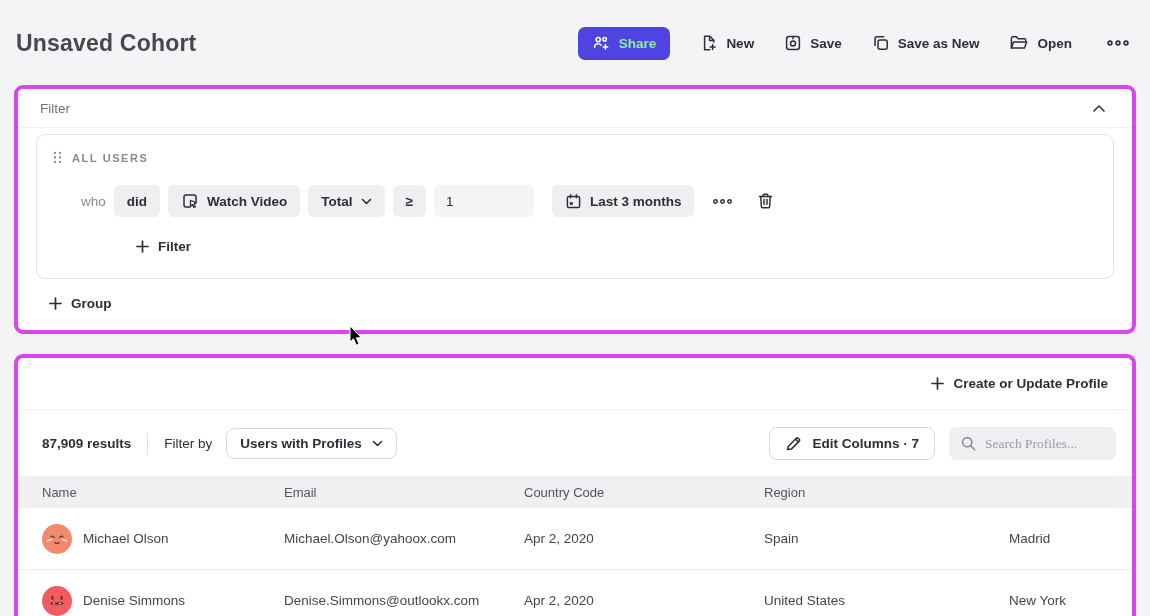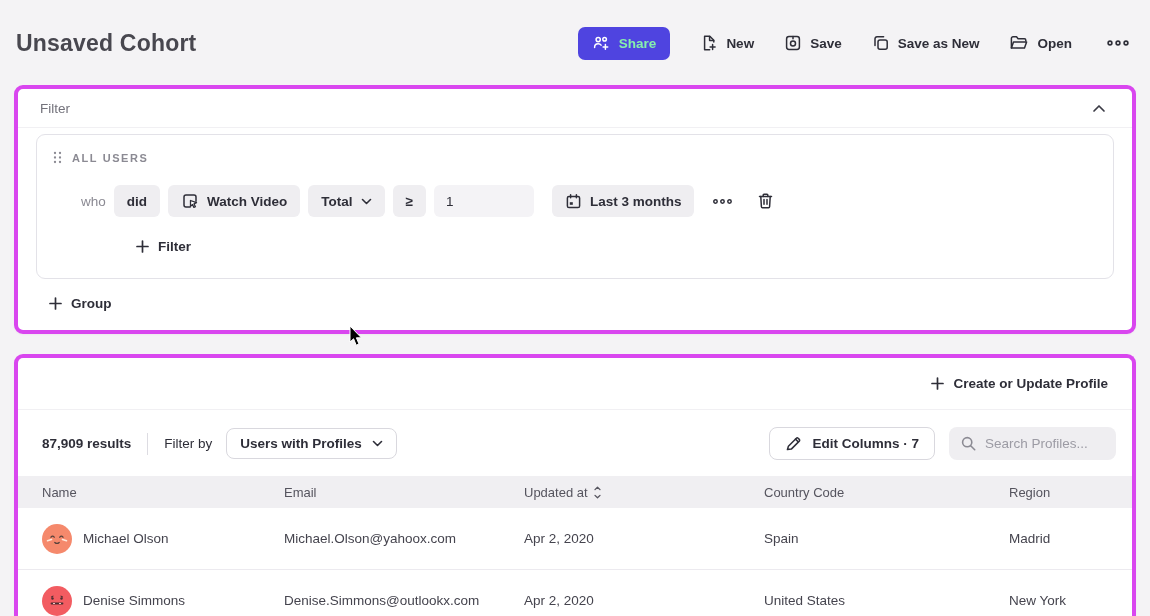--- a/index.html
+++ b/index.html
@@ -42,21 +42,21 @@
   .profiles-card { margin-top:20px; border-bottom:none; border-radius:9px 9px 0 0; height:286px; }
   .create-row { display:flex; justify-content:flex-end; align-items:center; padding:18px 24px; border-bottom:1px solid #F1F0F3; }
   .results-bar { display:flex; justify-content:space-between; align-items:center; padding:17px 16px 16px 24px; }
   .results-left { display:flex; align-items:center; }
   .results-count { font-size:13.5px; font-weight:bold; color:#2E2E38; }
   .vdiv { width:1px; height:22px; background:#DDDCE2; margin:0 16px; }
   .filter-by { font-size:13.5px; color:#2E2E38; margin-right:14px; }
   .dropdown-btn { display:flex; align-items:center; gap:10px; background:#FFFFFF; border:1px solid #D9D8DE; border-radius:8px; padding:7px 13px; font-size:13.5px; font-weight:bold; color:#2E2E38; font-family:inherit; cursor:pointer; }
   .results-right { display:flex; align-items:center; gap:14px; }
   .edit-cols-btn { display:flex; align-items:center; gap:10px; background:#FFFFFF; border:1px solid #D9D8DE; border-radius:8px; padding:7px 15px; font-size:13.5px; font-weight:bold; color:#2E2E38; font-family:inherit; cursor:pointer; }
-  .search-box { display:flex; align-items:center; gap:8px; background:#EFEEF1; border-radius:8px; height:33px; width:167px; padding:0 11px; }
+  .search-box { display:flex; align-items:center; gap:8px; background:#EFEEF1; border-radius:8px; height:33px; width:167px; padding:0 11px;font-family:Liberation Serif, serif; }
   .search-box input { border:none; background:transparent; outline:none; font-size:13.5px; font-family:inherit; color:#2E2E38; width:120px; }
   .search-box input::placeholder { color:#9C9BA4; }
 
   
   .thead { display:grid; grid-template-columns:242px 240px 240px 245px 1fr; align-items:center; background:#F0EFF2; height:32px; padding-left:24px; font-size:13px; color:#55545E; }
   .th { display:flex; align-items:center; gap:5px; }
   .trow { display:grid; grid-template-columns:242px 240px 240px 245px 1fr; align-items:center; height:62px; padding-left:24px; font-size:13.5px; color:#45444E; border-bottom:1px solid #ECEAEF; background:#FFFFFF; }
   .name-cell { display:flex; align-items:center; gap:11px; font-weight:normal; }
   .avatar { width:30px; height:30px; border-radius:50%; flex:0 0 30px; }
 
@@ -282,29 +282,20 @@
   </div>
 
   <div class="thead">
     <div class="th">
         <span>Name</span>
       </div>
     <div class="th">
         <span>Email</span>
       </div>
     <div class="th">
-      <span>Updated at</span>
-      <span>
-        <svg width="9" height="13" viewBox="0 0 9 13" fill="none" stroke="#55545E" stroke-width="1.3" stroke-linecap="round" stroke-linejoin="round">
-          <path d="M2 3.6L4.5 1.2 7 3.6"></path>
-            <path d="M2 9.4l2.5 2.4L7 9.4"></path>
-        </svg>
-      </span>
-    </div>
-    <div class="th">
         <span>Country Code</span>
       </div>
     <div class="th">
         <span>Region</span>
       </div>
   </div>
 
   <div class="trow">
     <div class="name-cell">
       <span class="avatar" style="background: rgb(245, 137, 108);">

